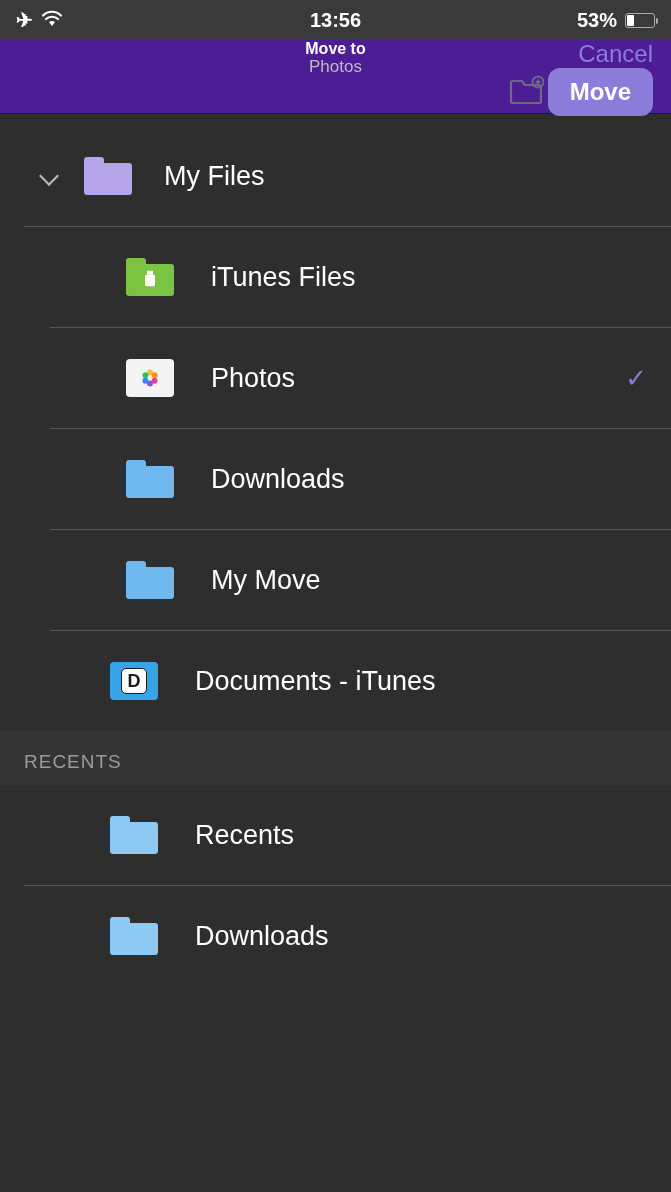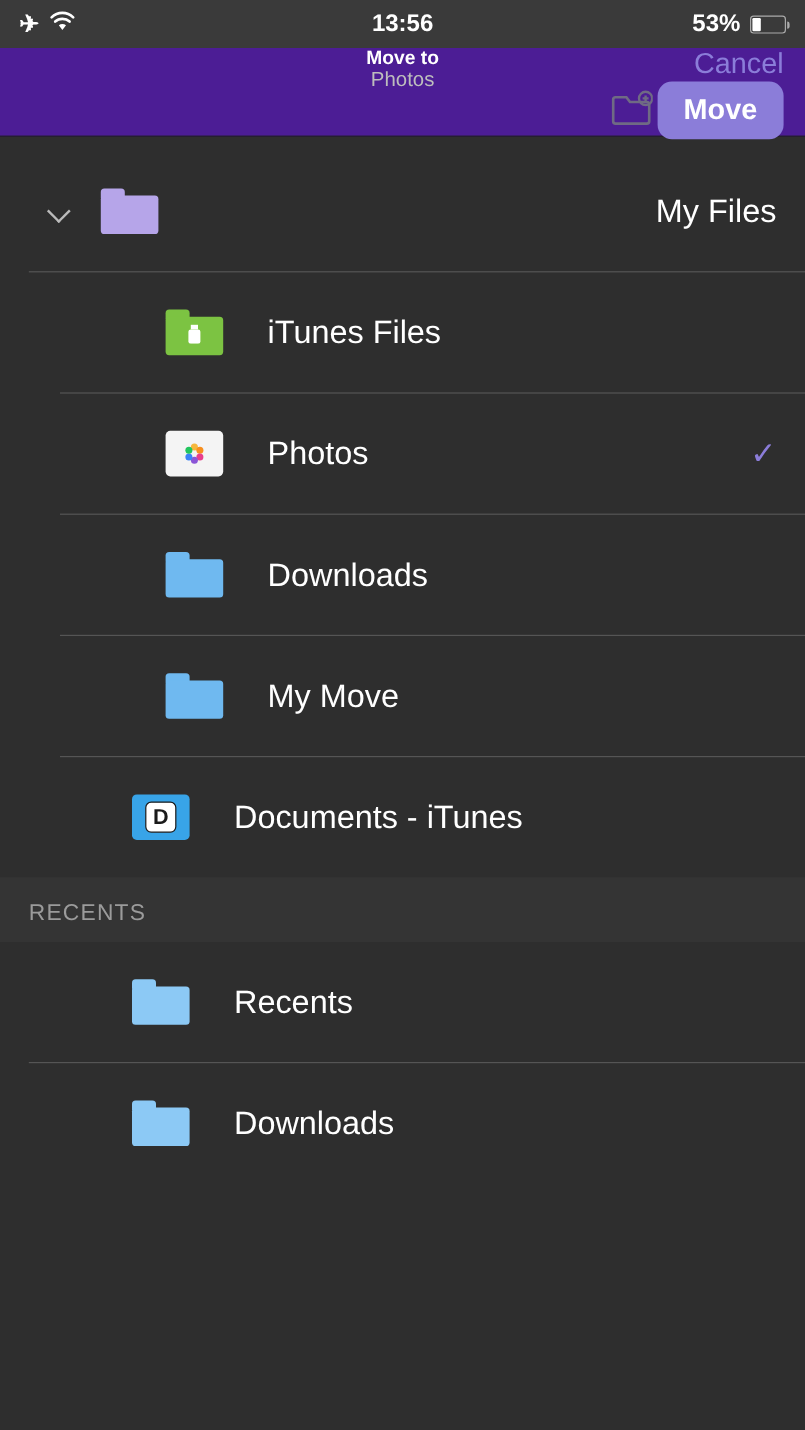--- a/index.html
+++ b/index.html
@@ -63,22 +63,22 @@
       padding: 10px 22px; border-radius:12px;
     }
 
     
     .list { padding-top: 12px; }
     .row {
       display:flex; align-items:center;
       height: 100px;
       padding: 0 24px;
     }
-    .row.parent { height: 100px; text-align: right; }
-    .row.child { padding-left: 28px; }
+    .row.parent { height: 100px; }
+    .row.child { padding-left: 16px; }
     .chevron-col {
       width: 50px; display:flex; justify-content:center;
     }
     .icon-col {
       width: 80px; display:flex; justify-content:flex-start;
     }
     .child .icon-col { margin-left: 110px; width:85px; }
     .icloud-row .icon-col { margin-left: 86px; width:85px; }
     .label-col {
       flex:1; font-size:27px; color:#fff;

